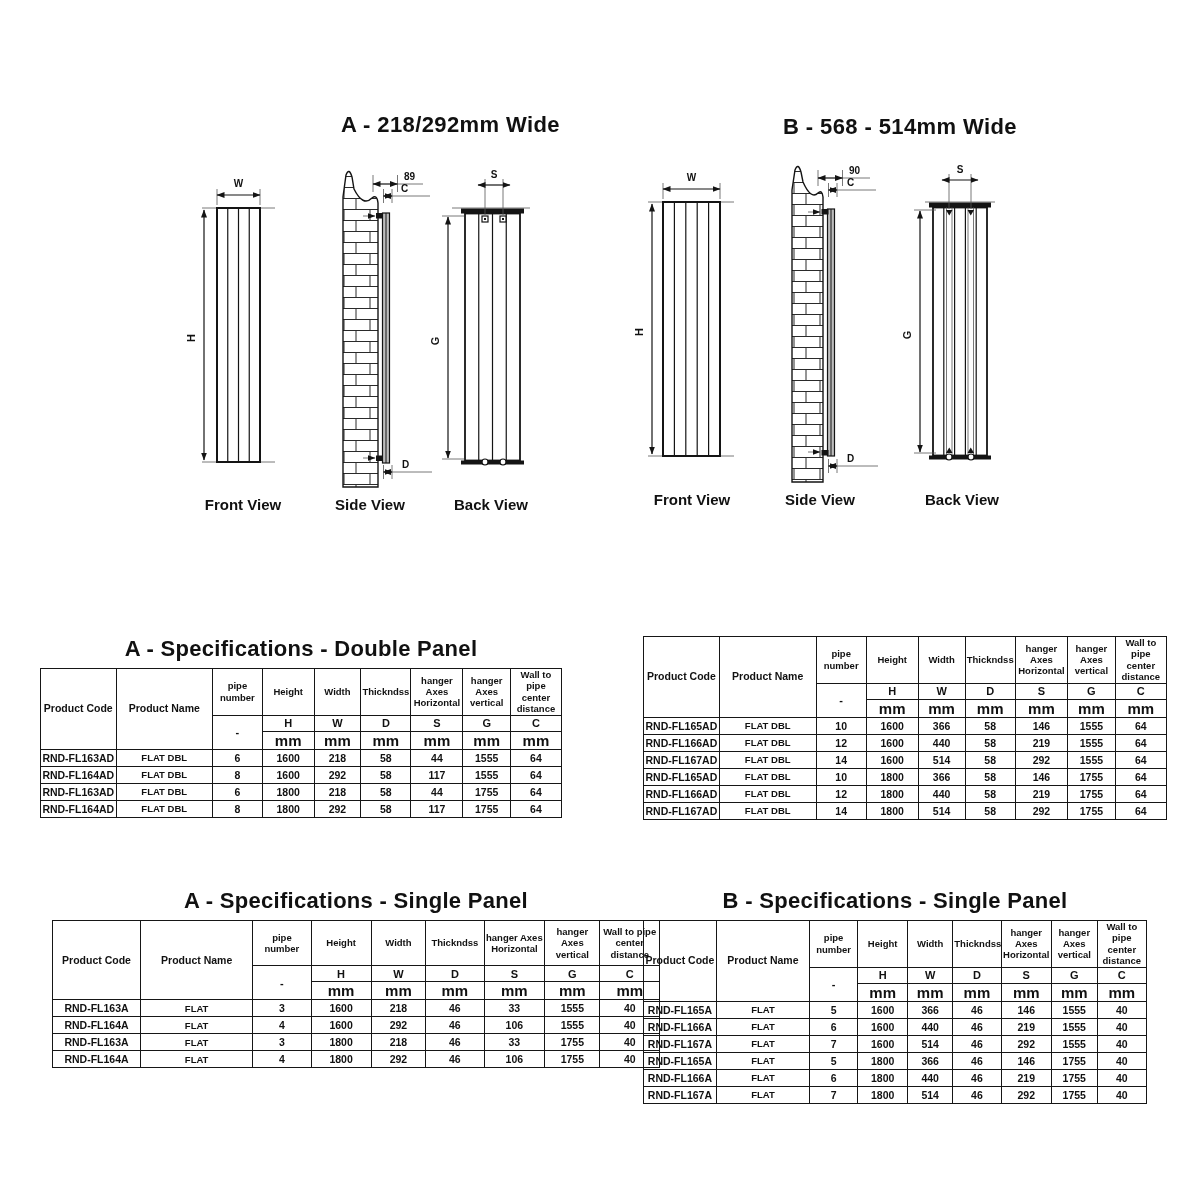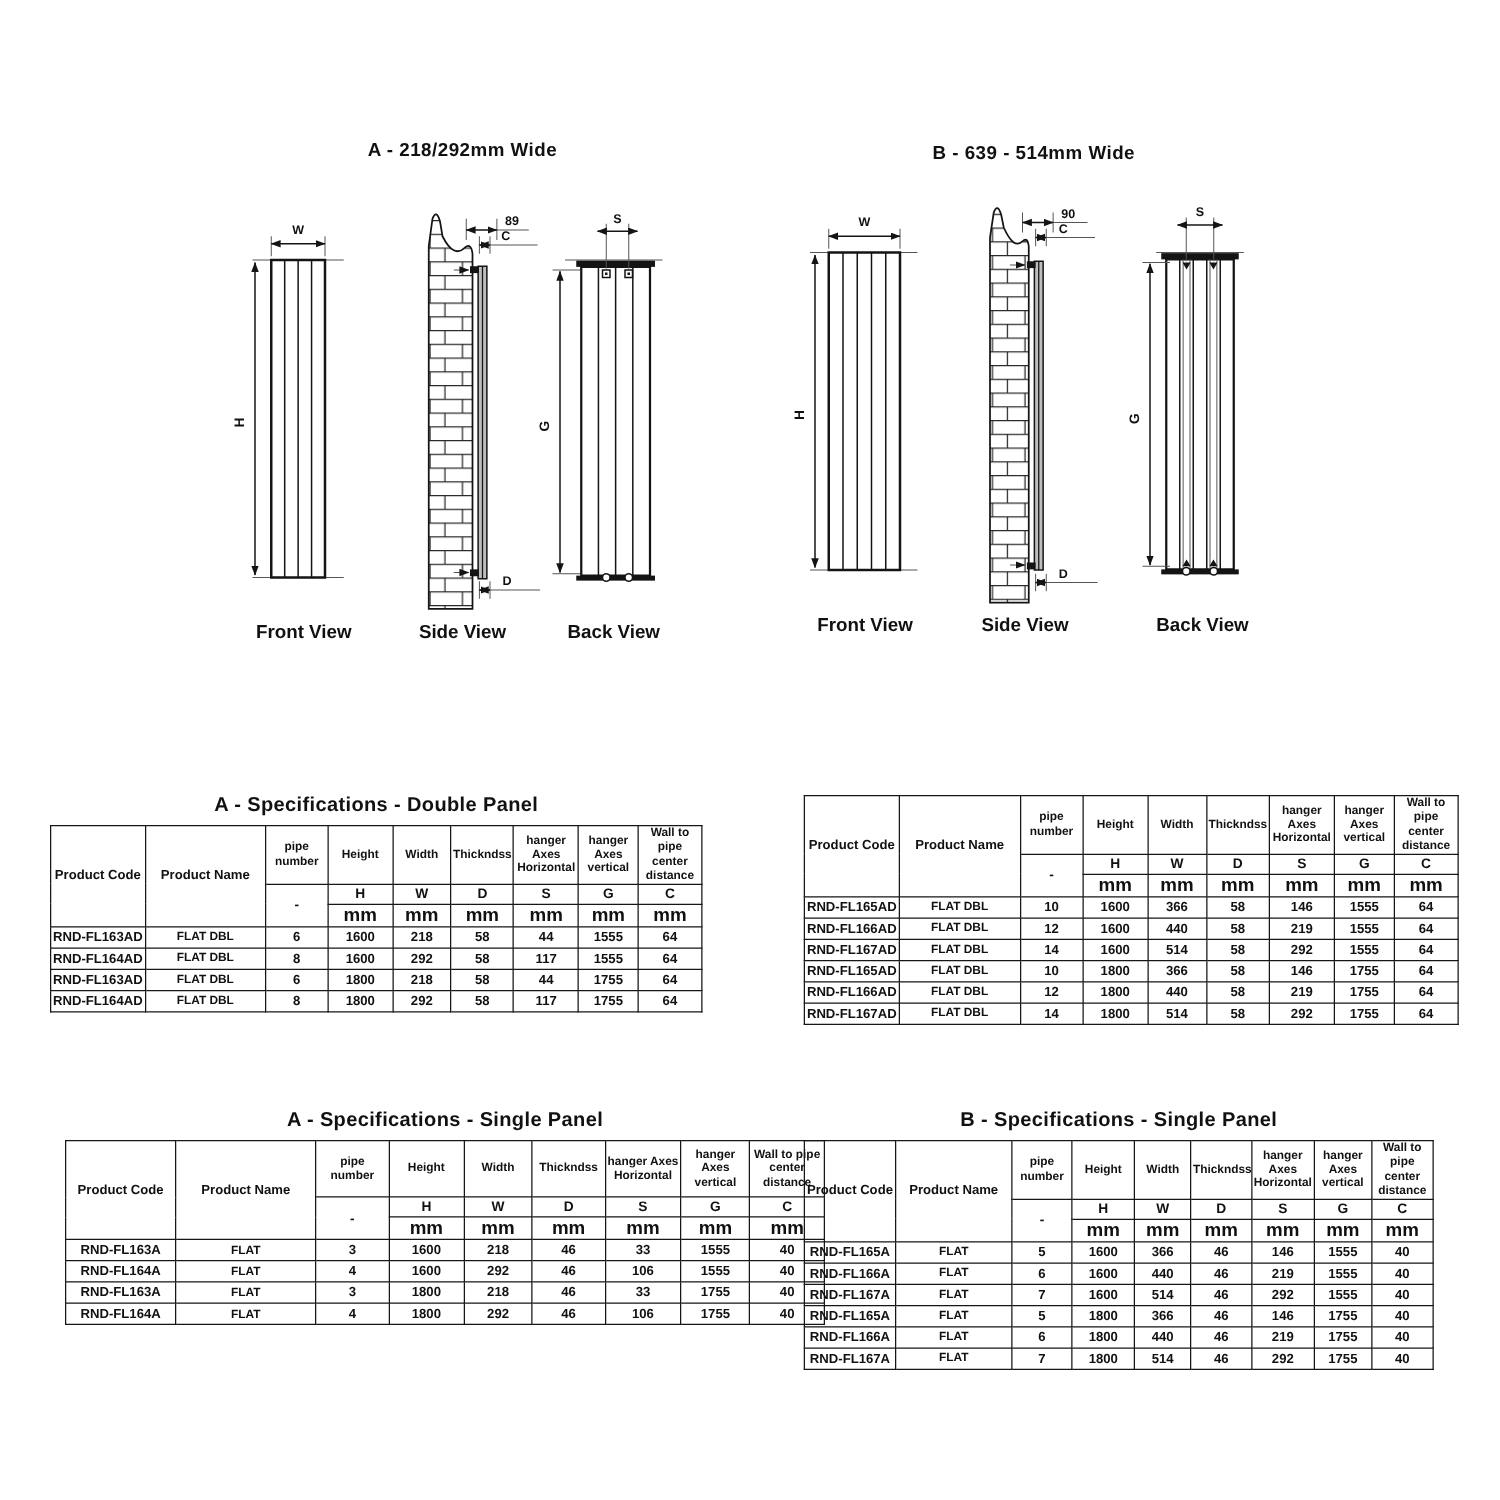--- a/index.html
+++ b/index.html
@@ -1,43 +1,43 @@
 <!DOCTYPE html>
 <html><head>
 <meta charset="utf-8">
 <style>
   html,body{margin:0;padding:0;}
   body{
     width:1200px;height:1200px;position:relative;background:#ffffff;
     font-family:"Liberation Sans",sans-serif;color:#111;overflow:hidden;
   }
-  .diagram-title{position:absolute;text-align:center;font-weight:700;font-size:15px;letter-spacing:.4px;}
+  .diagram-title{position:absolute;text-align:right;font-weight:700;font-size:22px;letter-spacing:.4px;}
   .tbl-wrap{position:absolute;}
-  .spec-title{text-align:center;font-weight:700;font-size:16px;letter-spacing:.3px;margin-bottom:6px;}
+  .spec-title{text-align:center;font-weight:700;font-size:22px;letter-spacing:.3px;margin-bottom:6px;}
   table{width:100%;border-collapse:collapse;table-layout:fixed;}
   th,td{border:1.6px solid #161616;text-align:center;vertical-align:middle;font-weight:700;padding:0 1px;overflow:hidden;}
   th.h-big{font-size:9.5px;height:44px;line-height:1.2;}
   th.h-code{font-size:10.5px;}
   th.h-sym{font-size:11px;height:15px;}
   th.h-unit{font-size:15px;height:14px;}
   td{font-size:10.5px;height:16px;}
   td.name-cell{font-size:9.5px;margin-left:26px;}
   svg{position:absolute;}
   svg text{font-family:"Liberation Sans",sans-serif;fill:#111;}
   svg .dim{font-size:10px;font-weight:700;}
   svg .axis{font-size:11px;font-weight:700;}
   svg .cap{font-size:15px;font-weight:700;}
   svg .thin{stroke:#555;stroke-width:.8;fill:none;}
   svg .mid{stroke:#141414;stroke-width:1.2;fill:none;}
 </style>
 </head>
 <body>
 
 <div class="diagram-title" style="left:180px;top:112px;width:380px;">A - 218/292mm Wide</div>
-<div class="diagram-title" style="left:637px;top:114px;width:380px;">B - 639 - 514mm Wide</div>
+<div class="diagram-title" style="left:637px;top:114px;width:380px;">B - 568 - 514mm Wide</div>
 
 <svg style="left:180px;top:165px;" width="360" height="352" viewBox="0 0 360 352">
   <defs>
     <pattern id="brickA" width="26" height="22" patternUnits="userSpaceOnUse">
       <rect width="26" height="22" fill="#fff"></rect>
       <path d="M0,0.5H26M0,11.5H26M8,0V11M20,11V22" stroke="#2a2a2a" stroke-width="1" fill="none"></path>
     </pattern>
     <marker id="arwA" markerWidth="9" markerHeight="8" refX="7.5" refY="3" orient="auto-start-reverse" markerUnits="userSpaceOnUse">
       <path d="M0,0L8,3L0,6Z" fill="#141414"></path>
     </marker>

